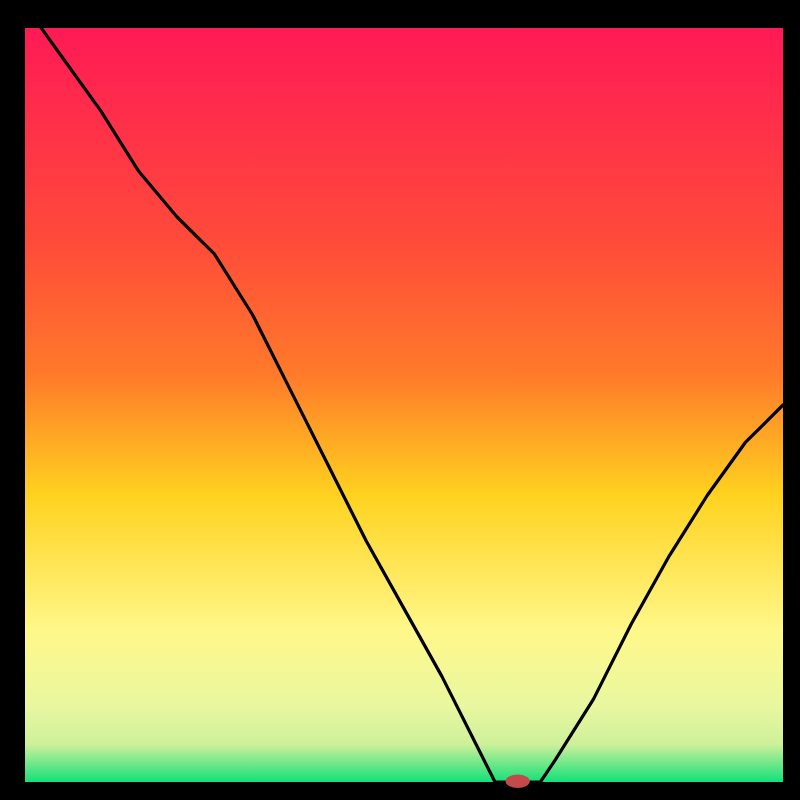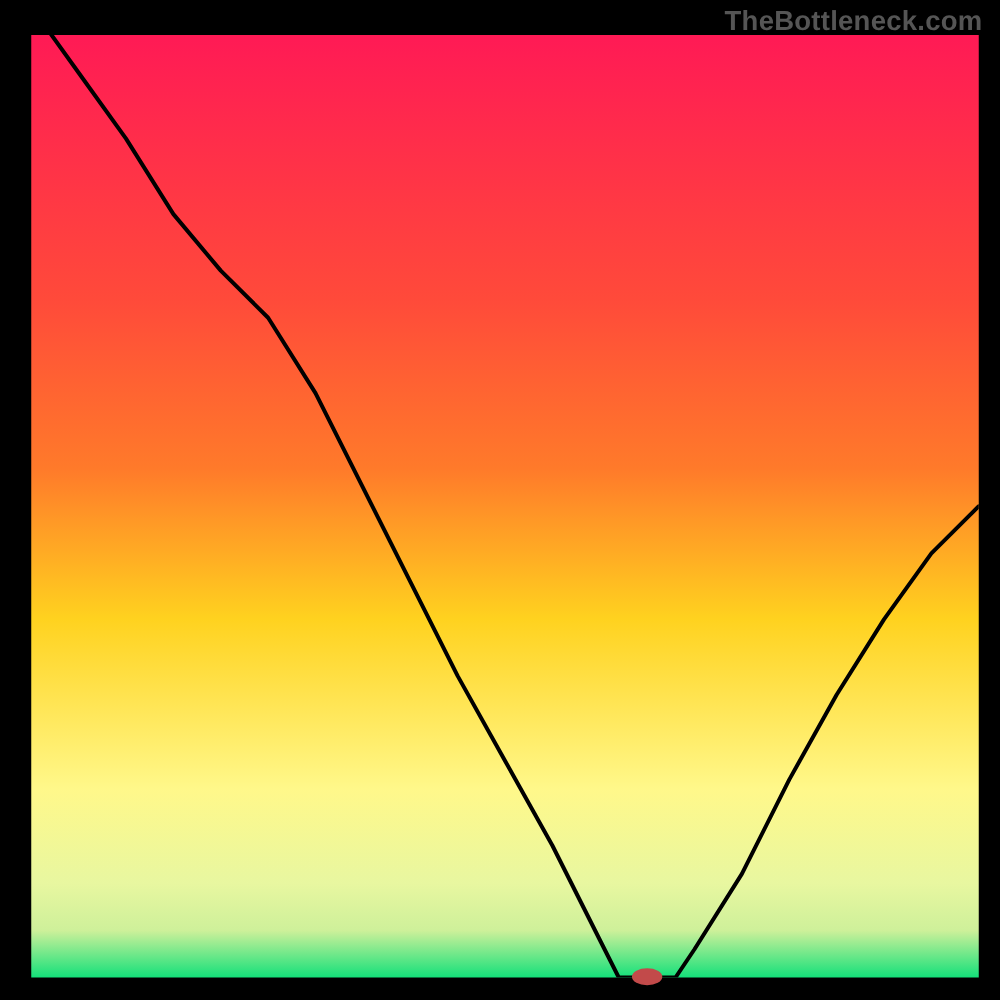--- a/index.html
+++ b/index.html
@@ -33,21 +33,20 @@
   }
   .marker {
     fill: #c24a4a;
     stroke: #c24a4a;
     stroke-width: 0;
   }
 </style>
 </head>
 <body>
 <div class="frame">
-  <div class="watermark">TheBottleneck.com</div>
   <svg class="plot" width="800" height="800" viewBox="0 0 800 800" style="left: 0px; top: 0px;">
       <defs>
         <linearGradient id="bg-grad" x1="0" y1="0" x2="0" y2="1">
           <stop offset="0%" stop-color="#ff1a55"></stop>
           <stop offset="28.000000000000004%" stop-color="#ff4a3a"></stop>
           <stop offset="46%" stop-color="#ff7a2a"></stop>
           <stop offset="62%" stop-color="#ffd21f"></stop>
           <stop offset="80%" stop-color="#fff88a"></stop>
           <stop offset="90%" stop-color="#e8f7a0"></stop>
           <stop offset="95%" stop-color="#cef09a"></stop>

